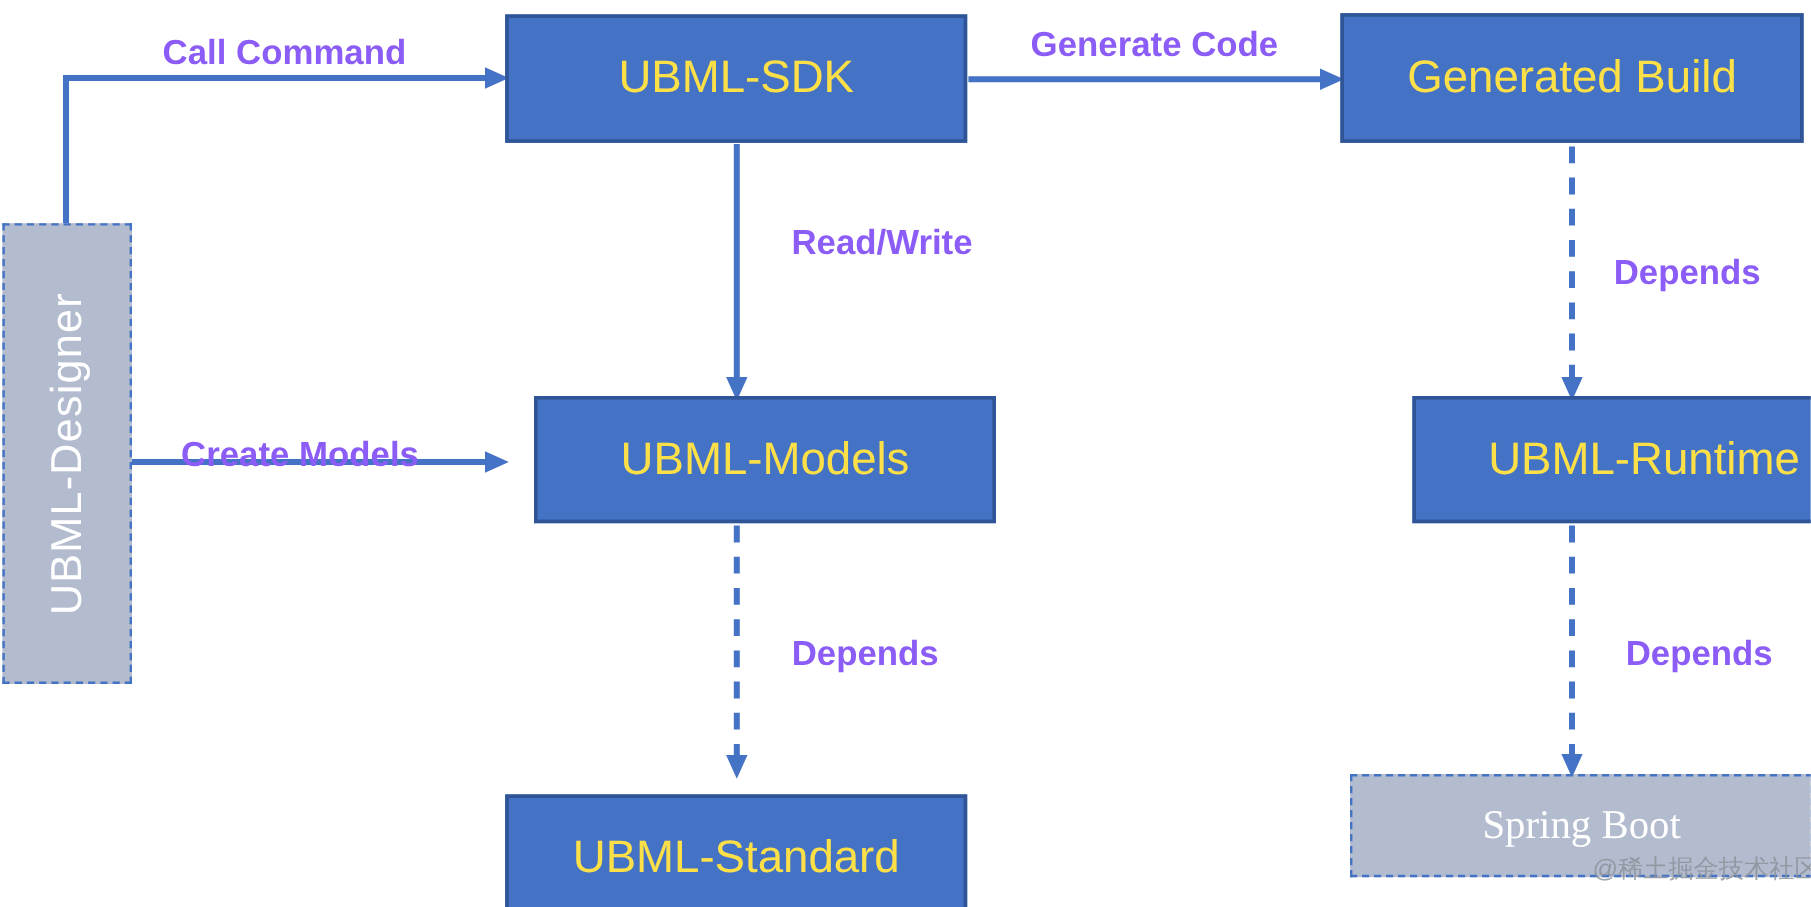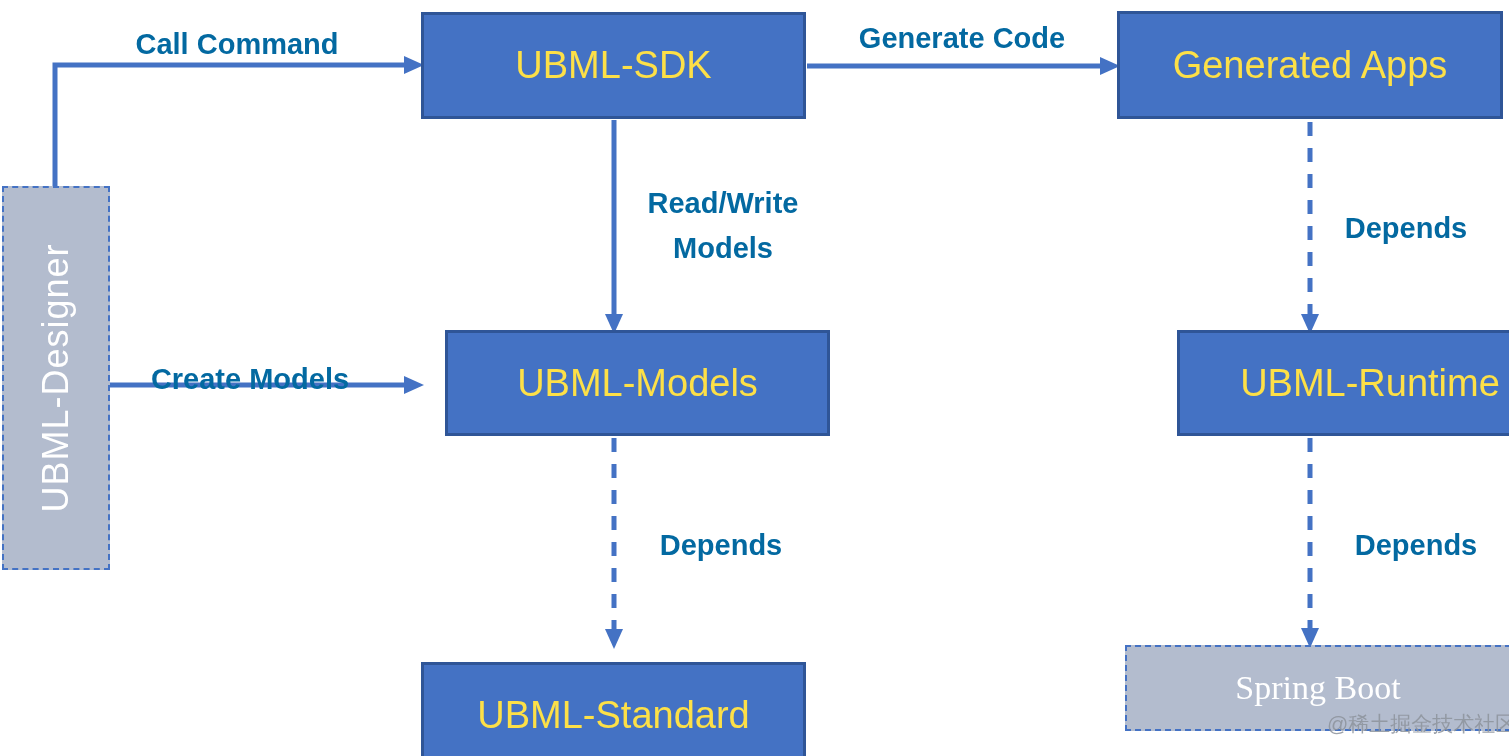--- a/index.html
+++ b/index.html
@@ -39,29 +39,29 @@
     font-size: 34px;
   }
   .node .vtext {
     transform: rotate(-90deg);
     white-space: nowrap;
     font-size: 36px;
     letter-spacing: 1px;
   }
   .edge-label {
     position: absolute;
-    color: #0369a1;
+    color: #8b5cf6;
     font-weight: 700;
     font-size: 29px;
     text-align: center;
     line-height: 45px;
     z-index: 3;
     white-space: nowrap;
   }
-  .edge-label.wrap { white-space: normal; }
+  .edge-label.wrap { white-space: normal; padding-left: 12px; }
   .watermark {
     position: absolute;
     color: #8D939C;
     opacity: 0.85;
     font-size: 21px;
     z-index: 4;
     white-space: nowrap;
   }
   path.conn {
     stroke: #4472C4;
@@ -101,21 +101,21 @@
 
   <div class="node secondary" style="left:2px; top:186px; width:108px; height:384px;">
     <span class="vtext">UBML-Designer</span>
   </div>
 
   <div class="node primary" style="left:421px; top:12px; width:385px; height:107px;">
     <span>UBML-SDK</span>
   </div>
 
   <div class="node primary" style="left:1117px; top:11px; width:386px; height:108px;">
-    <span>Generated Apps</span>
+    <span>Generated Build</span>
   </div>
 
   <div class="node primary" style="left:421px; top:330px; width:385px; height:106px;margin-left:24px;">
     <span>UBML-Models</span>
   </div>
 
   <div class="node primary" style="left:1177px; top:330px; width:386px; height:106px;">
     <span>UBML-Runtime</span>
   </div>
 
@@ -127,21 +127,20 @@
     <span>Spring Boot</span>
   </div>
 
   <div class="edge-label" style="left:97px; top:22px; width:280px;">Call Command</div>
 
   <div class="edge-label" style="left:822px; top:16px; width:280px;">Generate Code</div>
 
 
   <div class="edge-label wrap" style="left:613px; top:181px; width:220px;">
     <div>Read/Write</div>
-    <div>Models</div>
   </div>
 
   <div class="edge-label" style="left:110px; top:333px; width:280px;margin-top:24px;">Create Models</div>
 
   <div class="edge-label" style="left:621px; top:523px; width:200px;">Depends</div>
 
   <div class="edge-label" style="left:1306px; top:206px; width:200px;">Depends</div>
 
   <div class="edge-label" style="left:1316px; top:523px; width:200px;">Depends</div>
 

